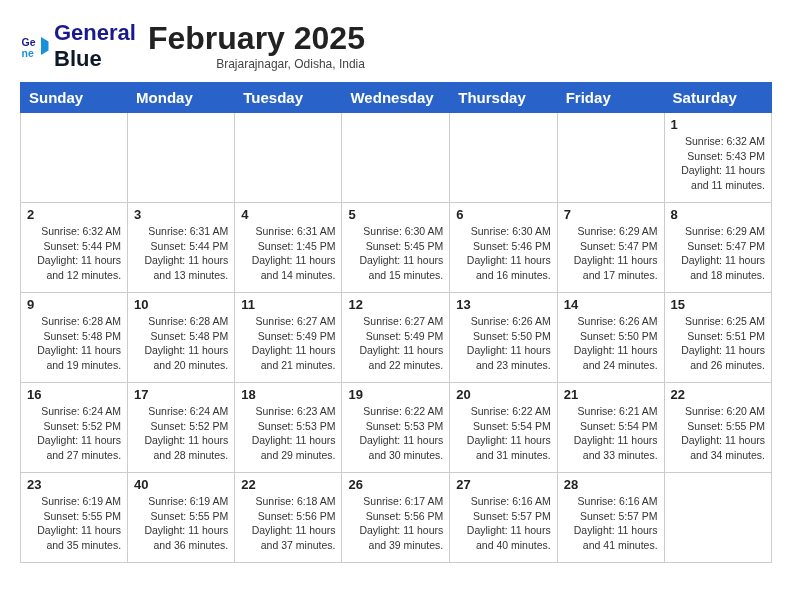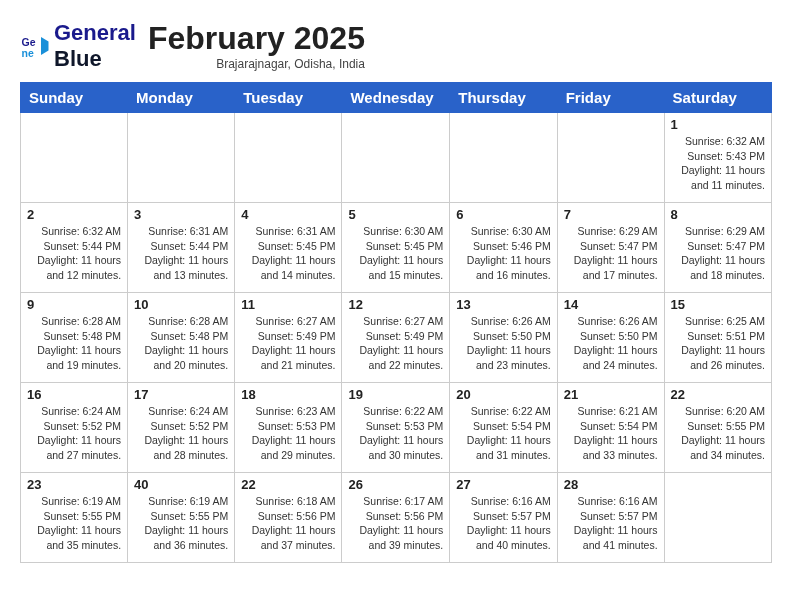--- a/index.html
+++ b/index.html
@@ -143,21 +143,21 @@
         </td>
         <td>
           <span class="day-num">3</span>
           <div class="day-info">Sunrise: 6:31 AM
 Sunset: 5:44 PM
 Daylight: 11 hours and 13 minutes.</div>
         </td>
         <td>
           <span class="day-num">4</span>
           <div class="day-info">Sunrise: 6:31 AM
-Sunset: 5:45 PM
+Sunset: 1:45 PM
 Daylight: 11 hours and 14 minutes.</div>
         </td>
         <td>
           <span class="day-num">5</span>
           <div class="day-info">Sunrise: 6:30 AM
 Sunset: 5:45 PM
 Daylight: 11 hours and 15 minutes.</div>
         </td>
         <td>
           <span class="day-num">6</span>

